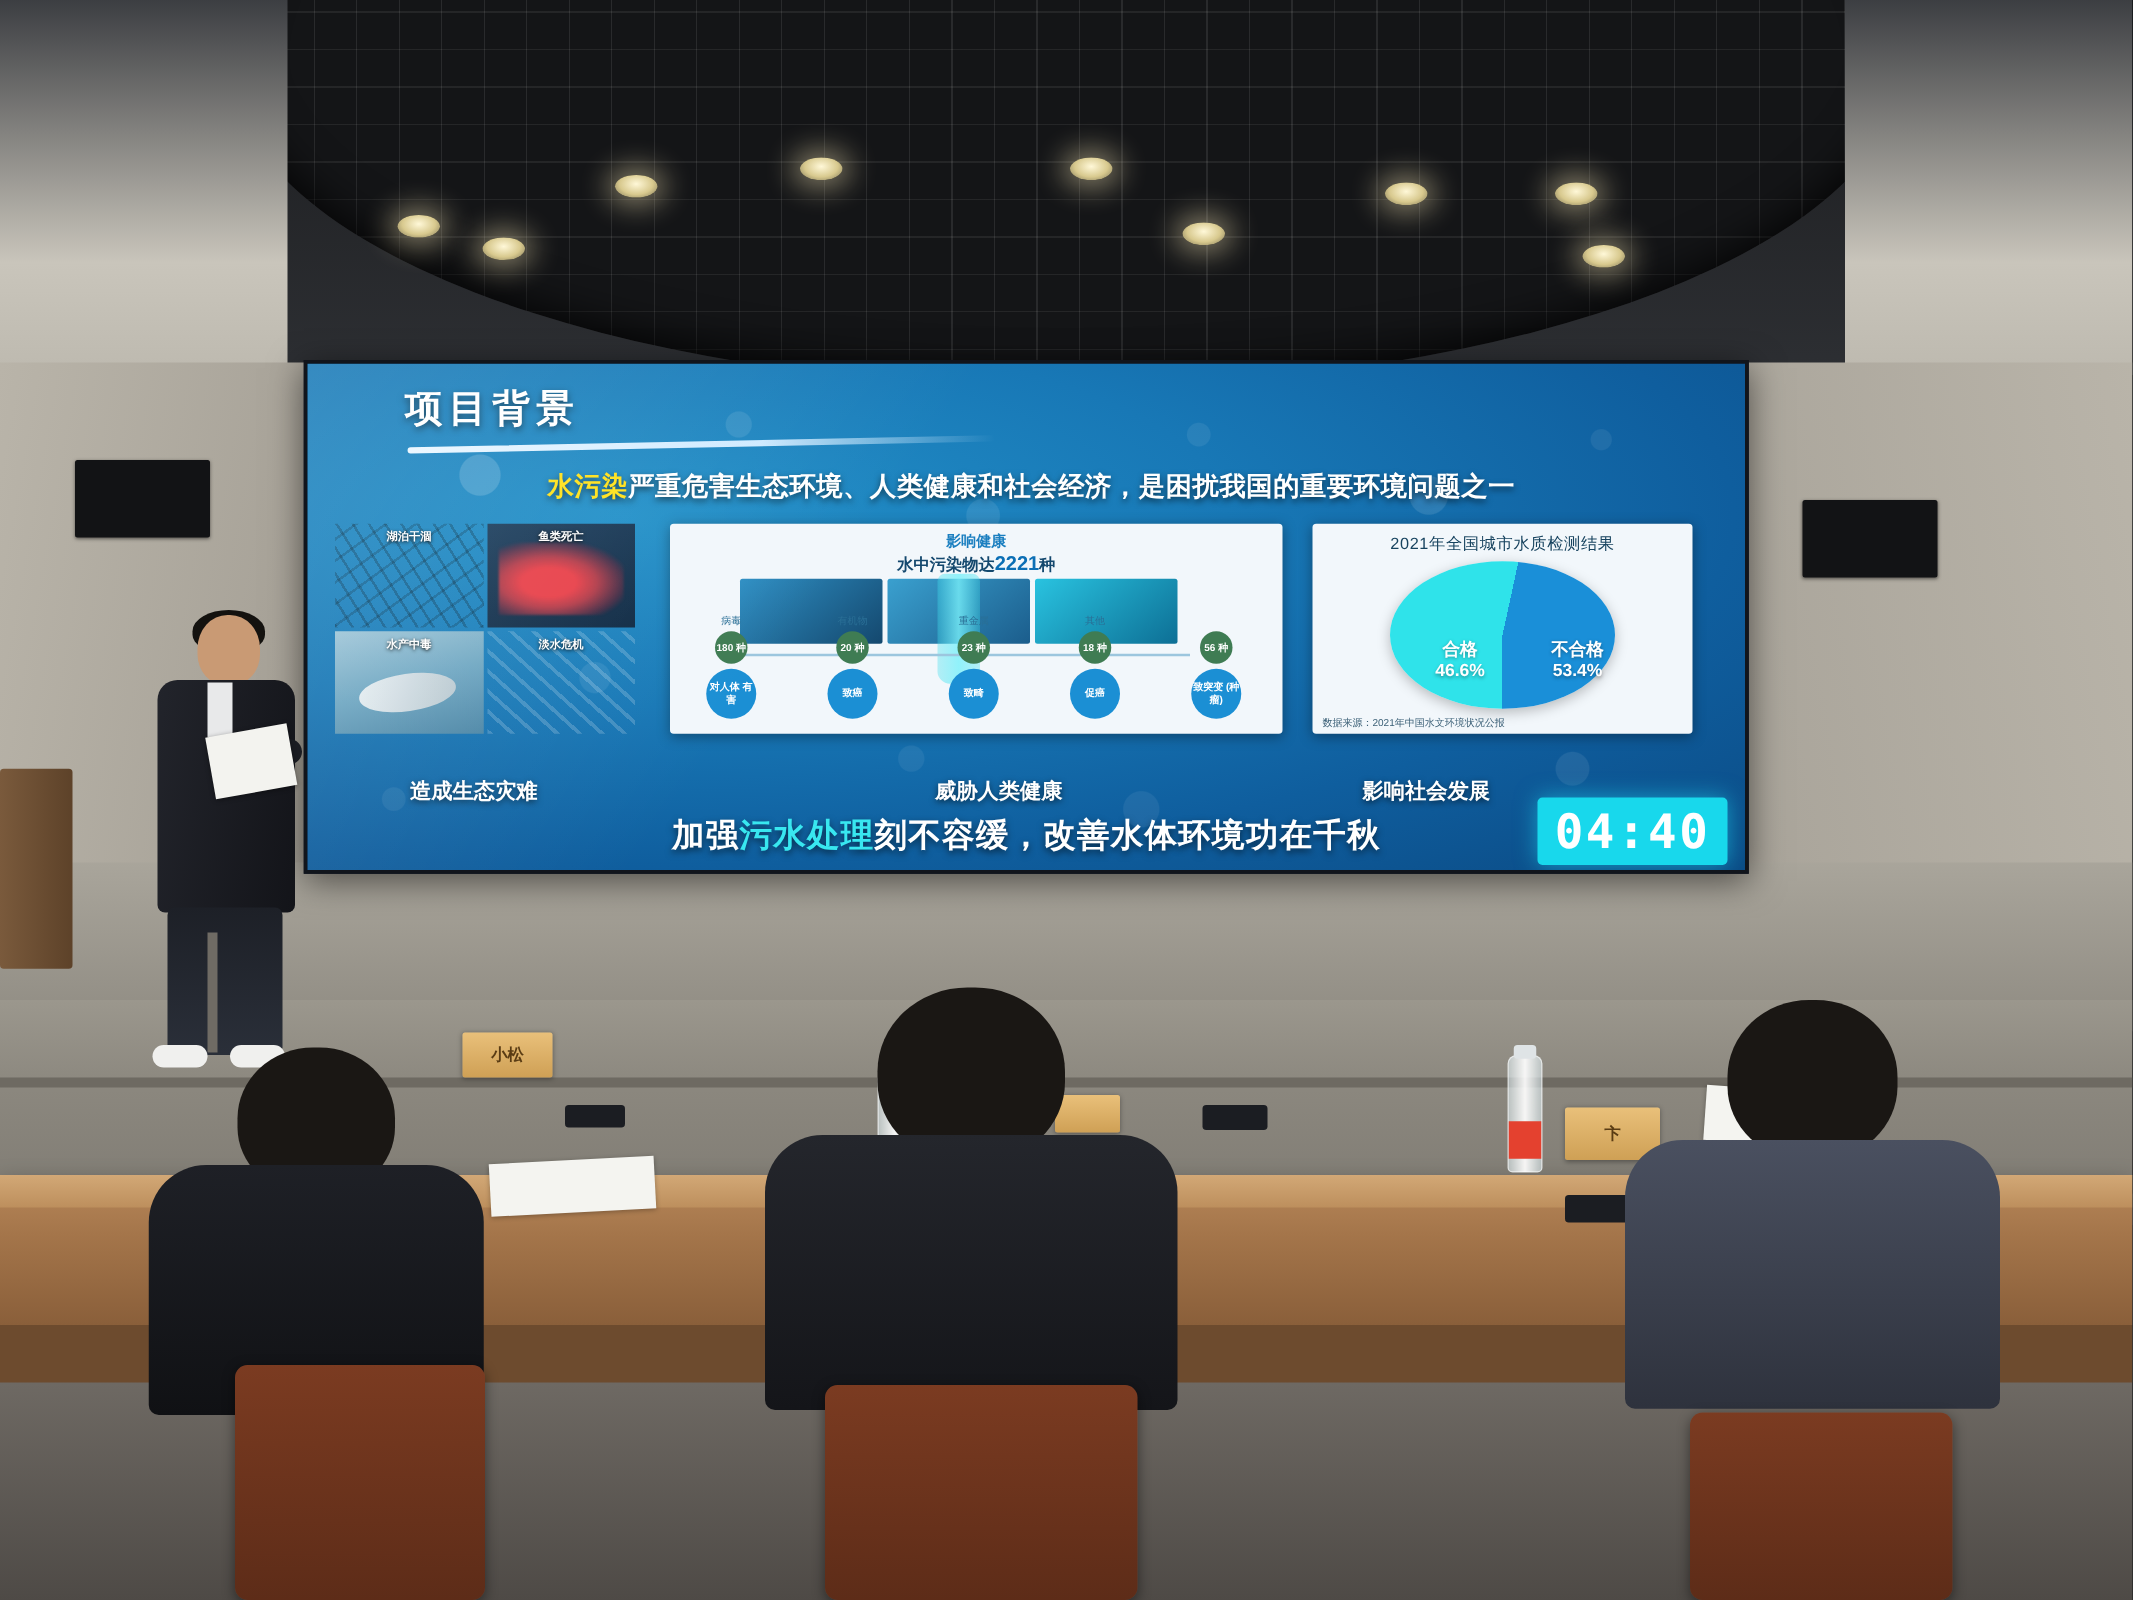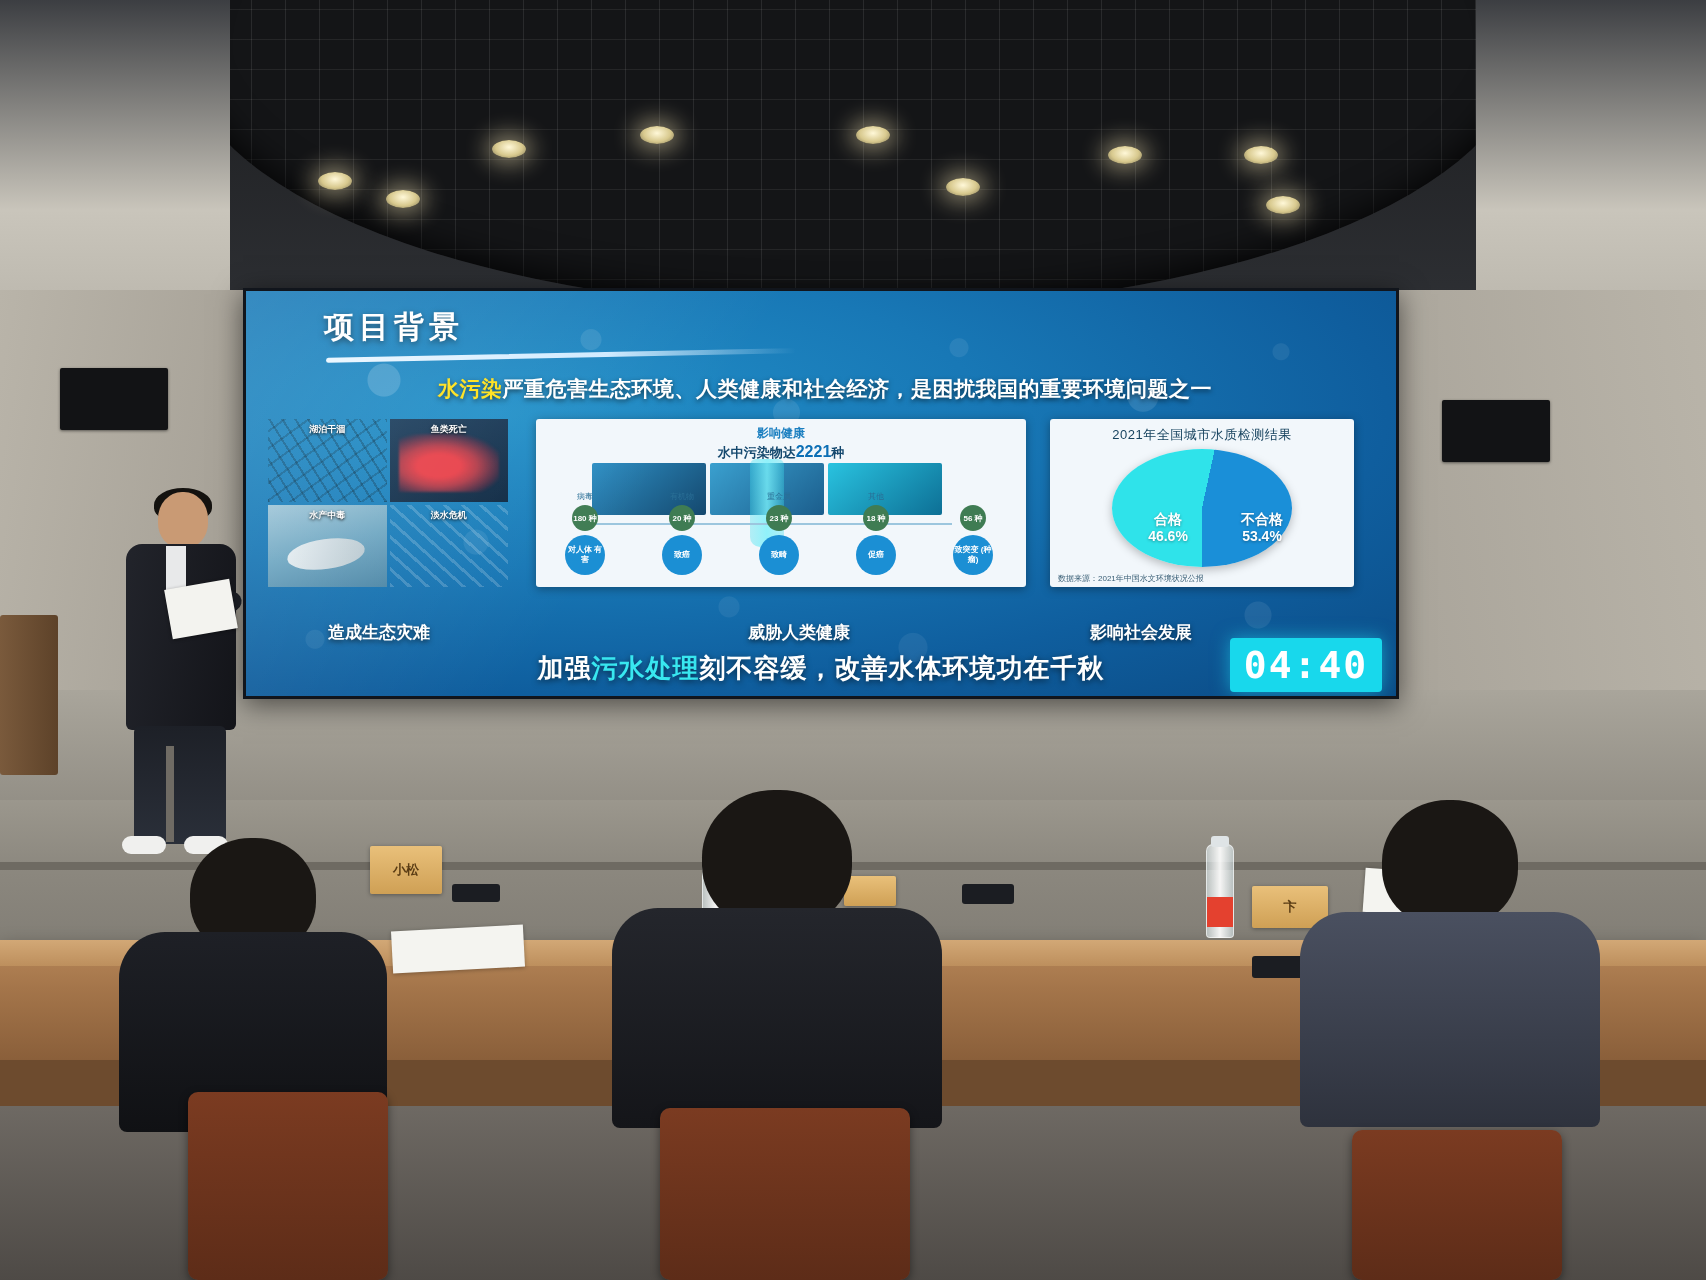--- a/index.html
+++ b/index.html
@@ -360,21 +360,21 @@
     <div class="p-shoe l"></div>
     <div class="p-shoe r"></div>
   </div>
 
   <div class="table"></div>
   <div class="table-top"></div>
   <div class="table-under"></div>
 
   <div class="paper-sheet" style="left:392px;top:928px;width:132px;height:42px;transform:rotate(-3deg);"></div>
   <div class="paper-sheet" style="left:1364px;top:872px;width:120px;height:44px;transform:rotate(4deg);"></div>
-  <div class="nameplate" style="left:370px;top:846px;width:72px;height:48px;">
+  <div class="nameplate" style="left:370px;top:826px;width:72px;height:36px;">
     <span>小松</span>
   </div>
   <div class="nameplate" style="left:1252px;top:886px;width:76px;height:42px;">
     <span>卞</span>
   </div>
   <div class="nameplate" style="left:844px;top:876px;width:52px;height:30px;"></div>
   <div class="phone" style="left:452px;top:884px;width:48px;height:18px;"></div>
   <div class="phone" style="left:962px;top:884px;width:52px;height:20px;"></div>
   <div class="phone" style="left:624px;top:950px;width:40px;height:22px;background:#2a3bd0;"></div>
   <div class="phone" style="left:1252px;top:956px;width:56px;height:22px;"></div>

